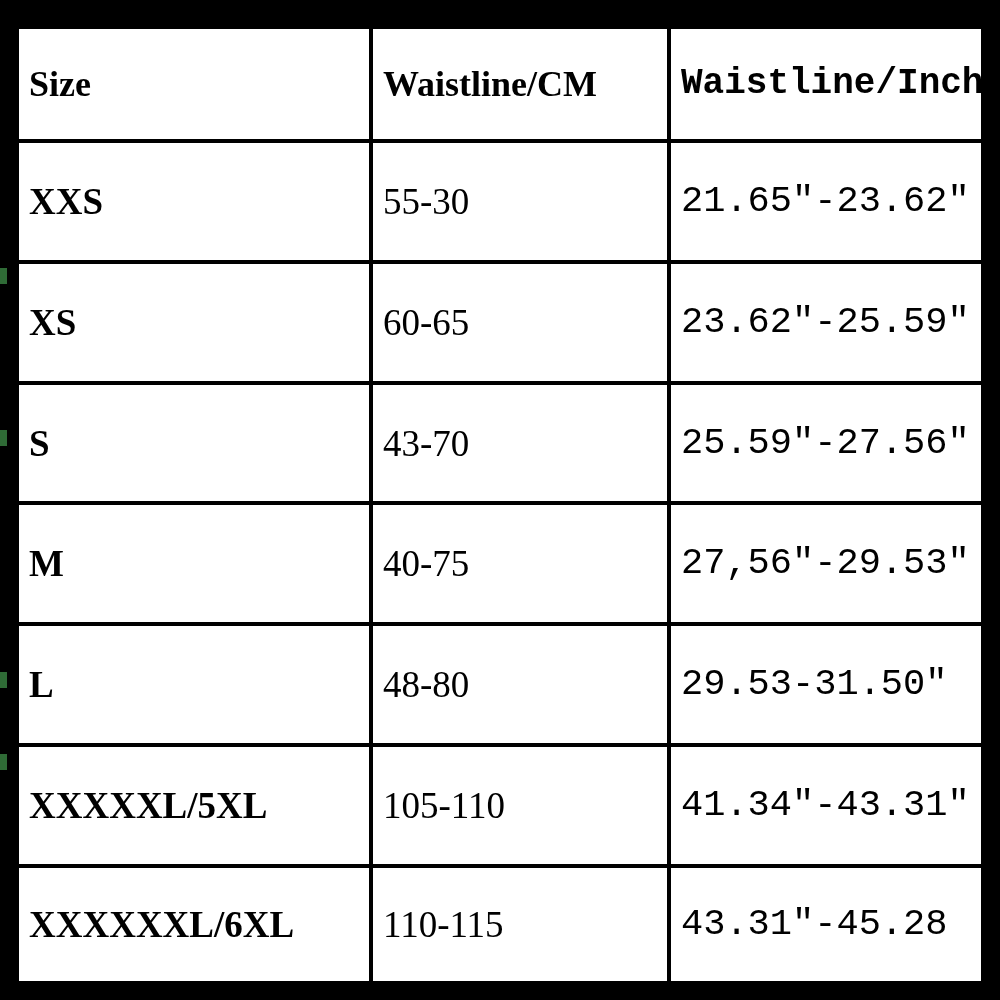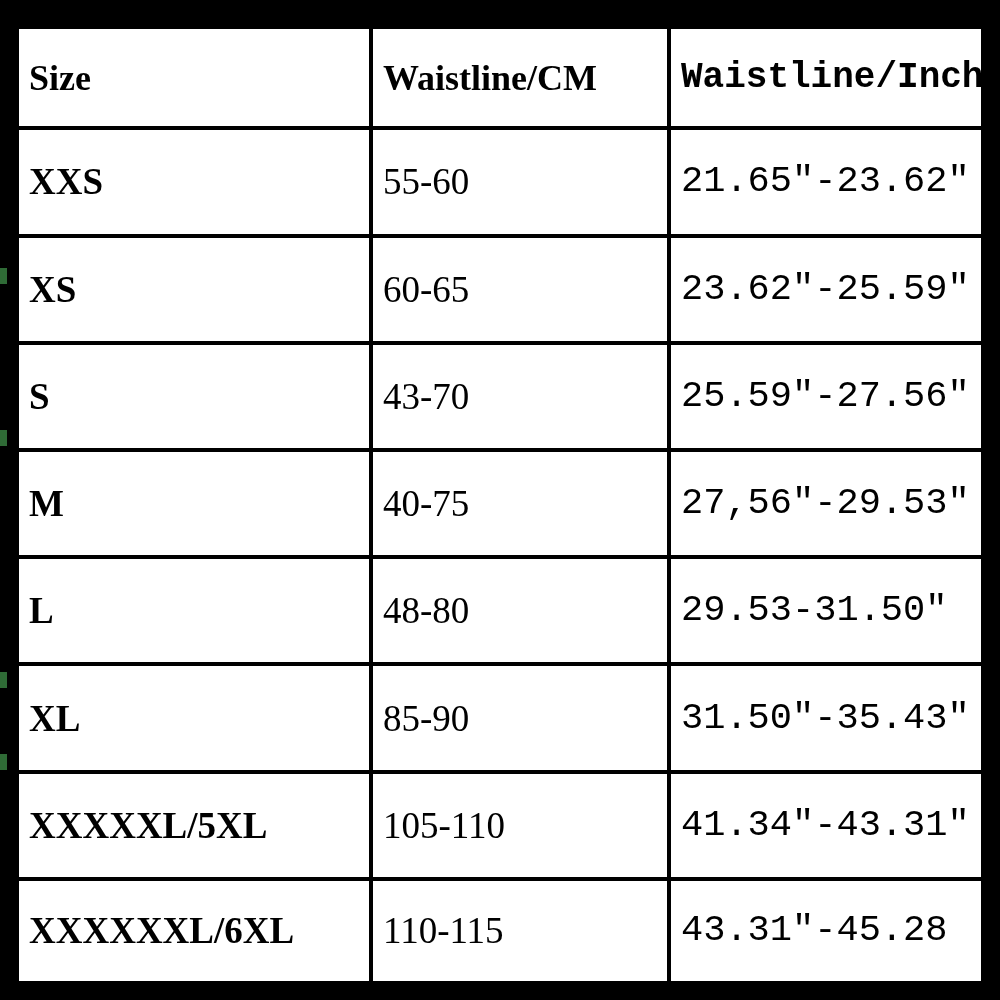--- a/index.html
+++ b/index.html
@@ -98,21 +98,21 @@
       </colgroup>
       <tbody>
         <tr class="header-row">
           <td class="col-size">Size</td>
           <td>Waistline/CM</td>
           <td>Waistline/Inch</td>
         </tr>
 
         <tr>
           <td class="col-size">XXS</td>
-          <td>55-60</td>
+          <td>55-30</td>
           <td>21.65"-23.62"</td>
         </tr>
 
         <tr>
           <td class="col-size">XS</td>
           <td>60-65</td>
           <td>23.62"-25.59"</td>
         </tr>
 
         <tr>
@@ -126,25 +126,20 @@
           <td>40-75</td>
           <td>27,56"-29.53"</td>
         </tr>
 
         <tr>
           <td class="col-size">L</td>
           <td>48-80</td>
           <td>29.53-31.50"</td>
         </tr>
 
-        <tr>
-          <td class="col-size">XL</td>
-          <td>85-90</td>
-          <td>31.50"-35.43"</td>
-        </tr>
 
 
 
 
         <tr>
           <td class="col-size">XXXXXL/5XL</td>
           <td>105-110</td>
           <td>41.34"-43.31"</td>
         </tr>
 

